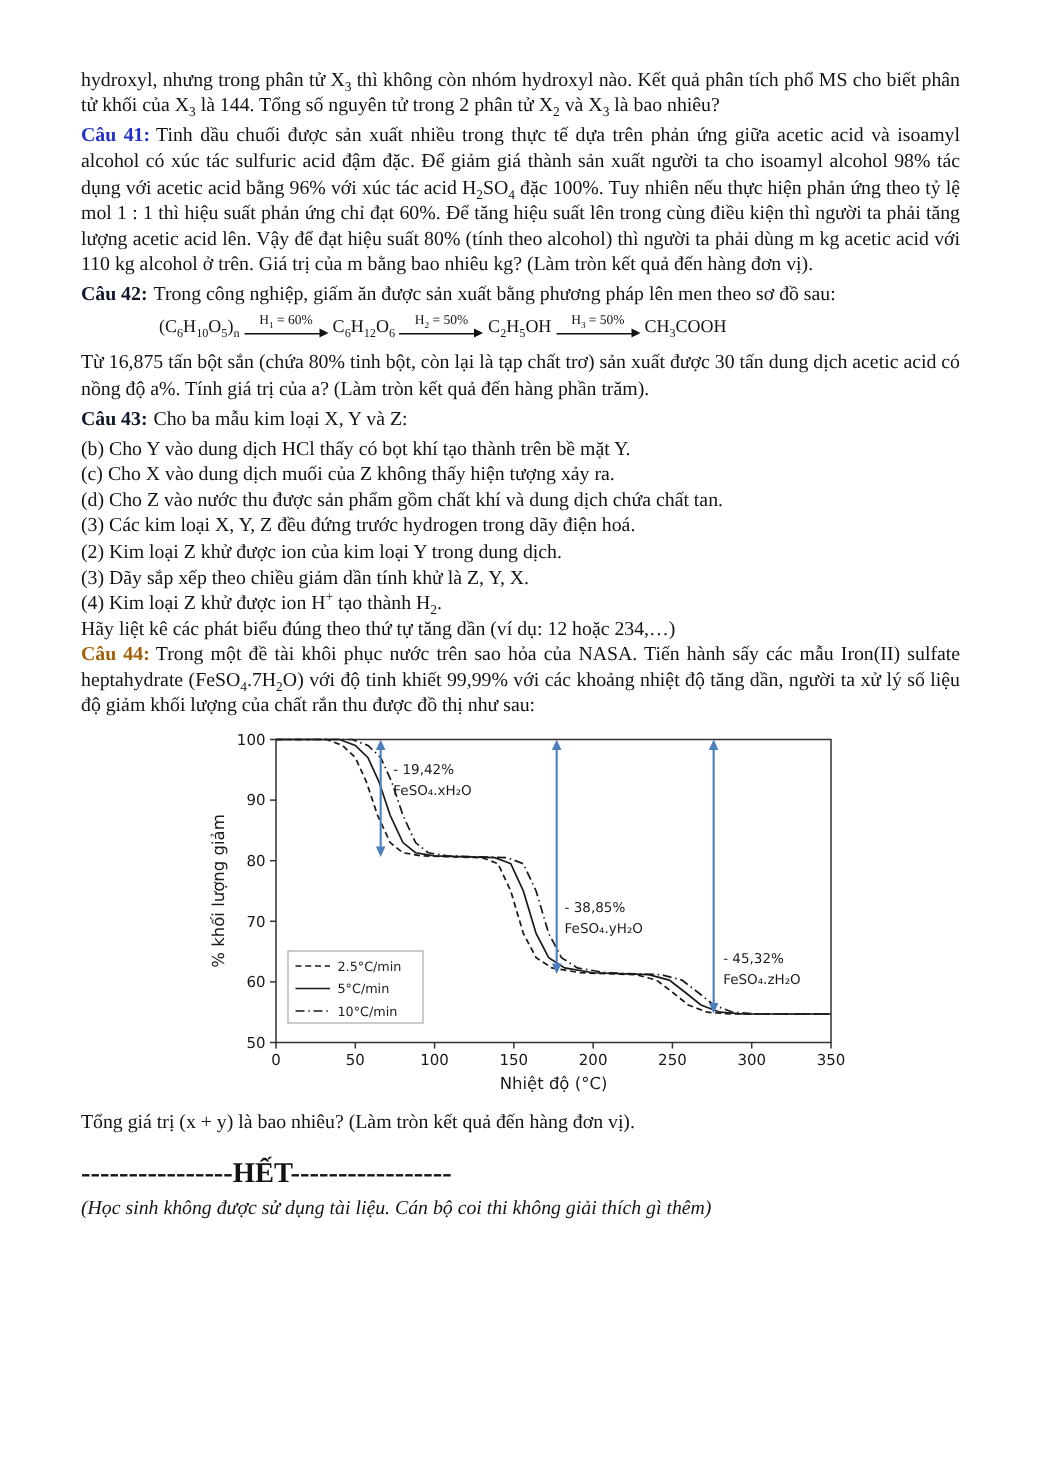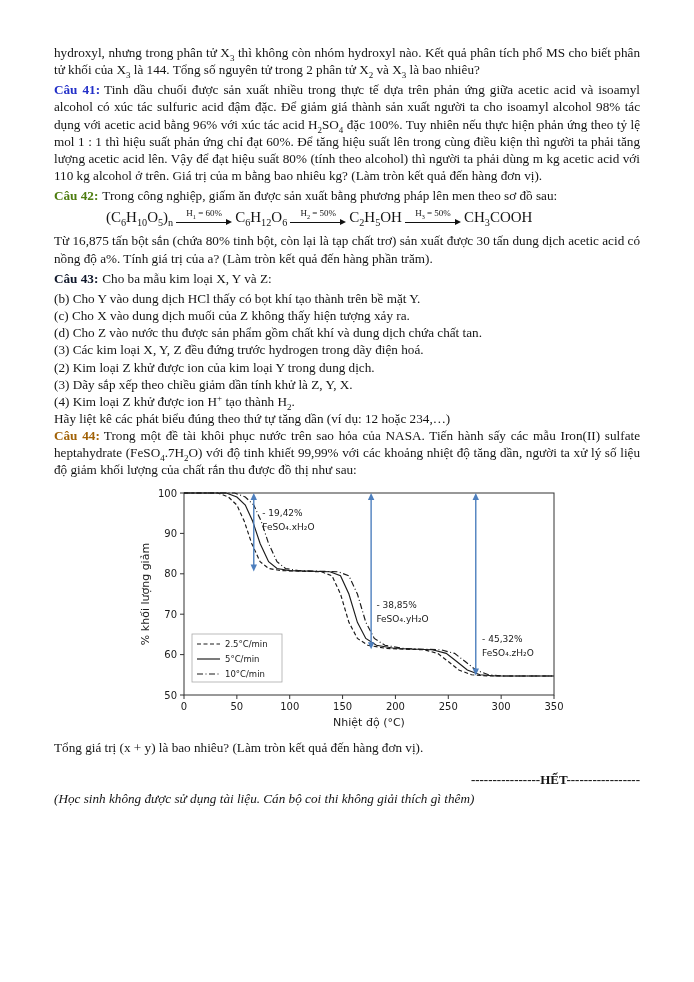--- a/index.html
+++ b/index.html
@@ -5,46 +5,46 @@
   * { margin:0; padding:0; box-sizing:border-box; }
   html,body { width:694px; height:982px; background:#ffffff; overflow:hidden; }
   body { font-family:"Liberation Serif","DejaVu Serif",serif; font-size:13.2px; color:#141414; }
   .page { padding:44px 54px 0 54px; }
   .para { text-align:justify; line-height:1.3; margin-bottom:3px; }
   .line { text-align:justify; line-height:1.3; }
   .qlabel { color:#2330c8; font-weight:bold; margin-right:4px; }
   sub { font-size:68%; line-height:0; }
   sup { font-size:68%; line-height:0; }
   .equation { display:flex; align-items:center; padding-left:52px; margin:5px 0 6px 0; white-space:nowrap; }
-  .eq-term { font-size:15px; }
+  .eq-term { font-size:12px; }
   .eq-arrow { display:inline-flex; flex-direction:column; align-items:center; margin:0 3px; }
   .eq-arrow-label { font-size:9px; line-height:1; margin-bottom:0px; white-space:nowrap; }
   .arrow-shaft { position:relative; width:56px; height:8px; display:inline-block; }
   .arrow-shaft::before { content:""; position:absolute; left:0; right:3px; top:3.5px; border-top:1px solid #111; }
   .arrow-shaft::after { content:""; position:absolute; right:0; top:1px; width:0; height:0;
       border-left:6px solid #111; border-top:3px solid transparent; border-bottom:3px solid transparent; }
   .chart-wrap { margin:6px 0 4px 82px; }
   .chart-svg text { font-family:"DejaVu Sans","Liberation Sans",sans-serif; fill:#1a1a1a; }
   .chart-svg .tick { font-size:10px; }
   .chart-svg .axlabel { font-size:11px; }
   .chart-svg .ann { font-size:9px; }
   .chart-svg .leg { font-size:8.5px; }
-  .footer-het { text-align:right; font-weight:bold; margin-top:16px; font-size:13px; }
+  .footer-het { text-align:left; font-weight:bold; margin-top:16px; font-size:19px; }
   .footer-note { text-align:left; font-style:italic; margin-top:3px; }
 </style>
 </head>
 <body>
 
 <div class="page">
 
   <p class="para">hydroxyl, nhưng trong phân tử X<sub>3</sub> thì không còn nhóm hydroxyl nào. Kết quả phân tích phổ MS cho biết phân tử khối của X<sub>3</sub> là 144. Tổng số nguyên tử trong 2 phân tử X<sub>2</sub> và X<sub>3</sub> là bao nhiêu?</p>
 
   <p class="para"><span class="qlabel" style="color: rgb(35, 48, 200);">Câu 41:</span><span>Tinh dầu chuối được sản xuất nhiều trong thực tế dựa trên phản ứng giữa acetic acid và isoamyl alcohol có xúc tác sulfuric acid đậm đặc. Để giảm giá thành sản xuất người ta cho isoamyl alcohol 98% tác dụng với acetic acid bằng 96% với xúc tác acid H<sub>2</sub>SO<sub>4</sub> đặc 100%. Tuy nhiên nếu thực hiện phản ứng theo tỷ lệ mol 1 : 1 thì hiệu suất phản ứng chỉ đạt 60%. Để tăng hiệu suất lên trong cùng điều kiện thì người ta phải tăng lượng acetic acid lên. Vậy để đạt hiệu suất 80% (tính theo alcohol) thì người ta phải dùng m kg acetic acid với 110 kg alcohol ở trên. Giá trị của m bằng bao nhiêu kg? (Làm tròn kết quả đến hàng đơn vị).</span></p>
 
-  <p class="para"><span class="qlabel" style="color: #4d7c0f;">Câu 42:</span><span>Trong công nghiệp, giấm ăn được sản xuất bằng phương pháp lên men theo sơ đồ sau:</span></p>
+  <p class="para"><span class="qlabel" style="color: #0f172a;">Câu 42:</span><span>Trong công nghiệp, giấm ăn được sản xuất bằng phương pháp lên men theo sơ đồ sau:</span></p>
 
   <div class="equation">
     <span class="eq-term">(C<sub>6</sub>H<sub>10</sub>O<sub>5</sub>)<sub>n</sub></span>
     <span class="eq-arrow">
       <span class="eq-arrow-label">H<sub>1</sub> = 60%</span>
       <span class="arrow-shaft"></span>
     </span>
     <span class="eq-term">C<sub>6</sub>H<sub>12</sub>O<sub>6</sub></span>
     <span class="eq-arrow">
       <span class="eq-arrow-label">H<sub>2</sub> = 50%</span>

